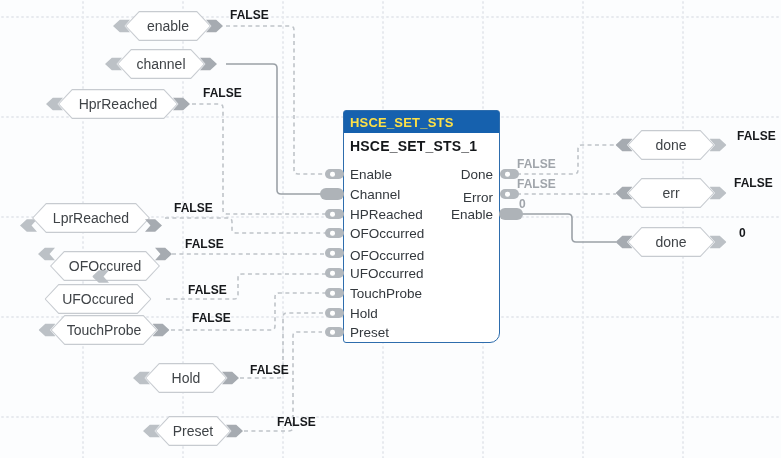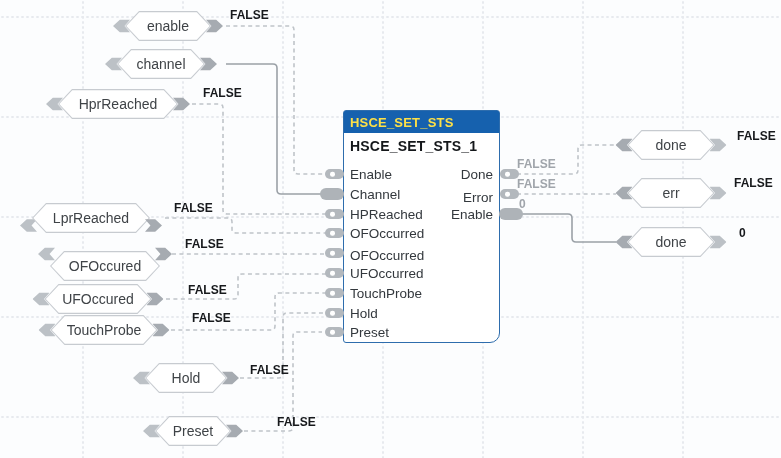--- a/index.html
+++ b/index.html
@@ -100,21 +100,21 @@
       </span>
     <span class="conn cr connected"></span>
   </div>
   <div class="tag" style="left:105px;top:254px;">
     <span class="conn cl"></span>
     <span class="tbody" style="width:110px;margin-top:24px;">
         <span class="tlbl">OFOccured</span>
       </span>
     <span class="conn cr connected"></span>
   </div>
-  <div class="tag" style="left:98px;top:299px;">
+  <div class="tag" style="left:98px;top:299px;flex-direction:column;">
     <span class="conn cl"></span>
     <span class="tbody" style="width:107px;">
         <span class="tlbl">UFOccured</span>
       </span>
     <span class="conn cr connected"></span>
   </div>
   <div class="tag" style="left:104px;top:330px;">
     <span class="conn cl"></span>
     <span class="tbody" style="width:107px;">
         <span class="tlbl">TouchProbe</span>

